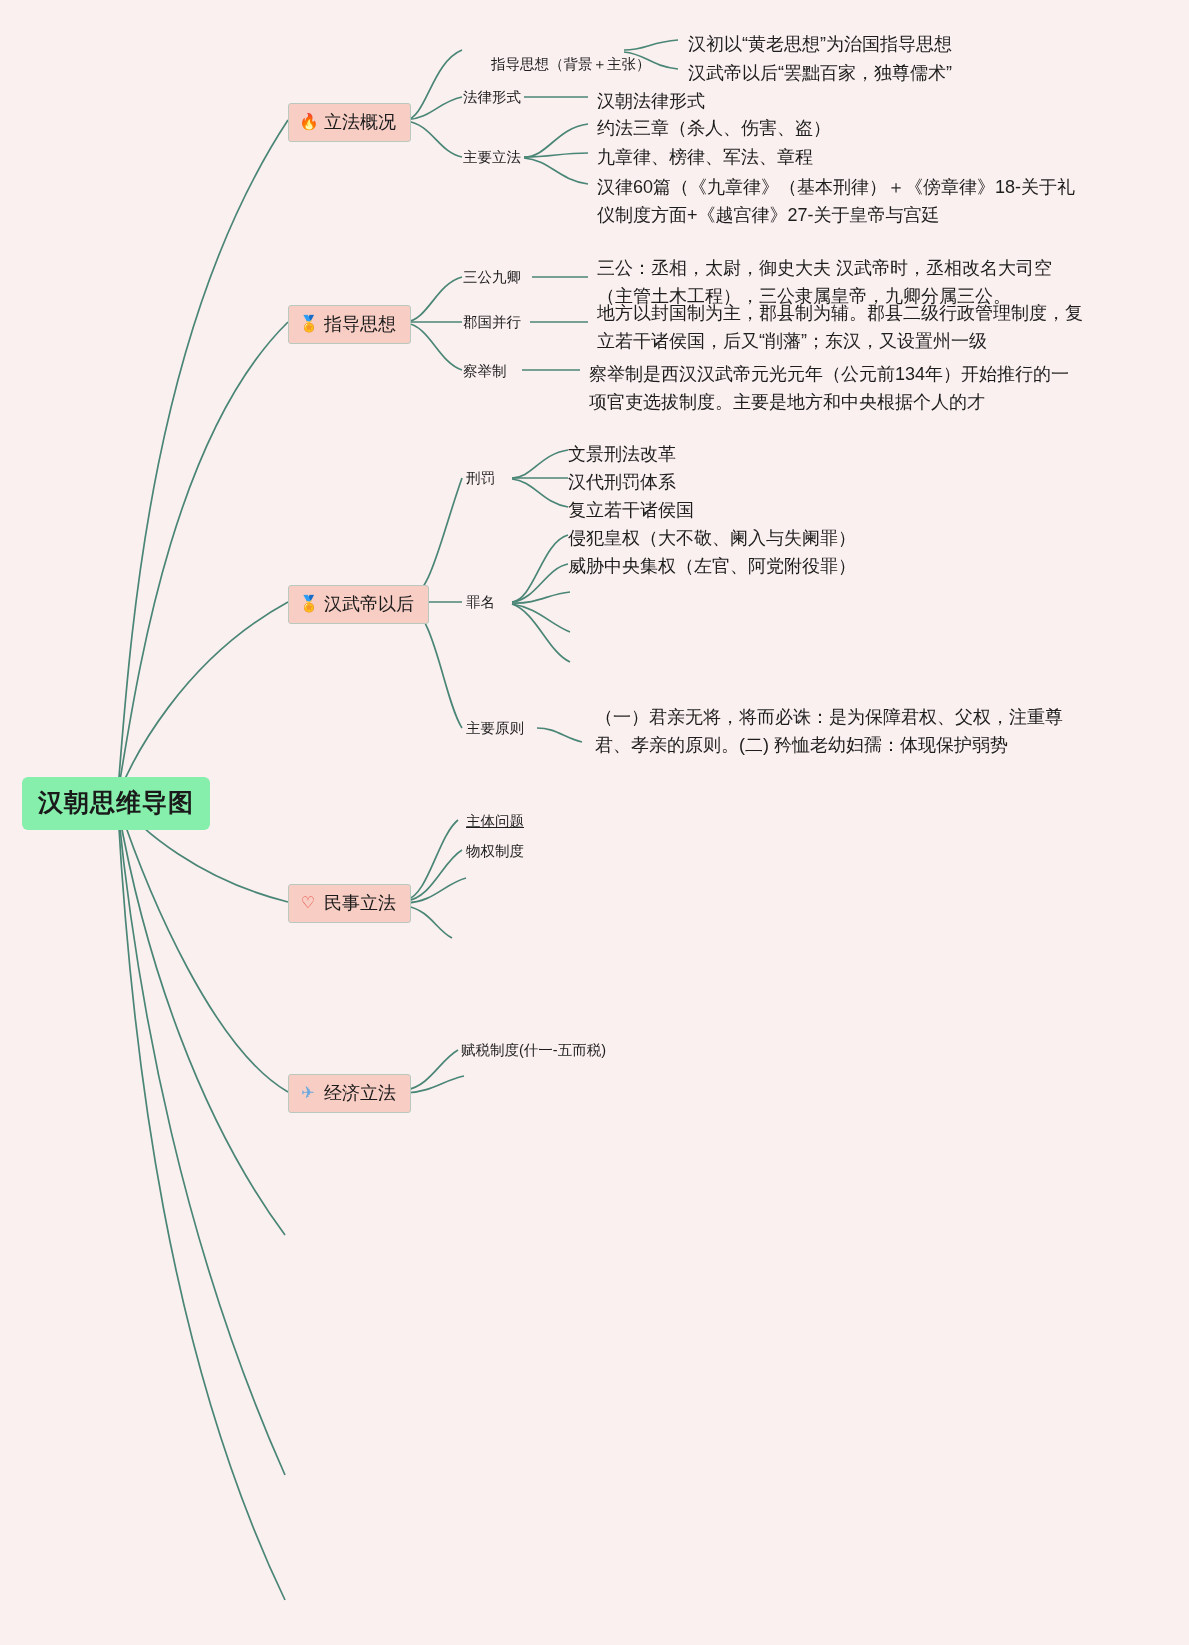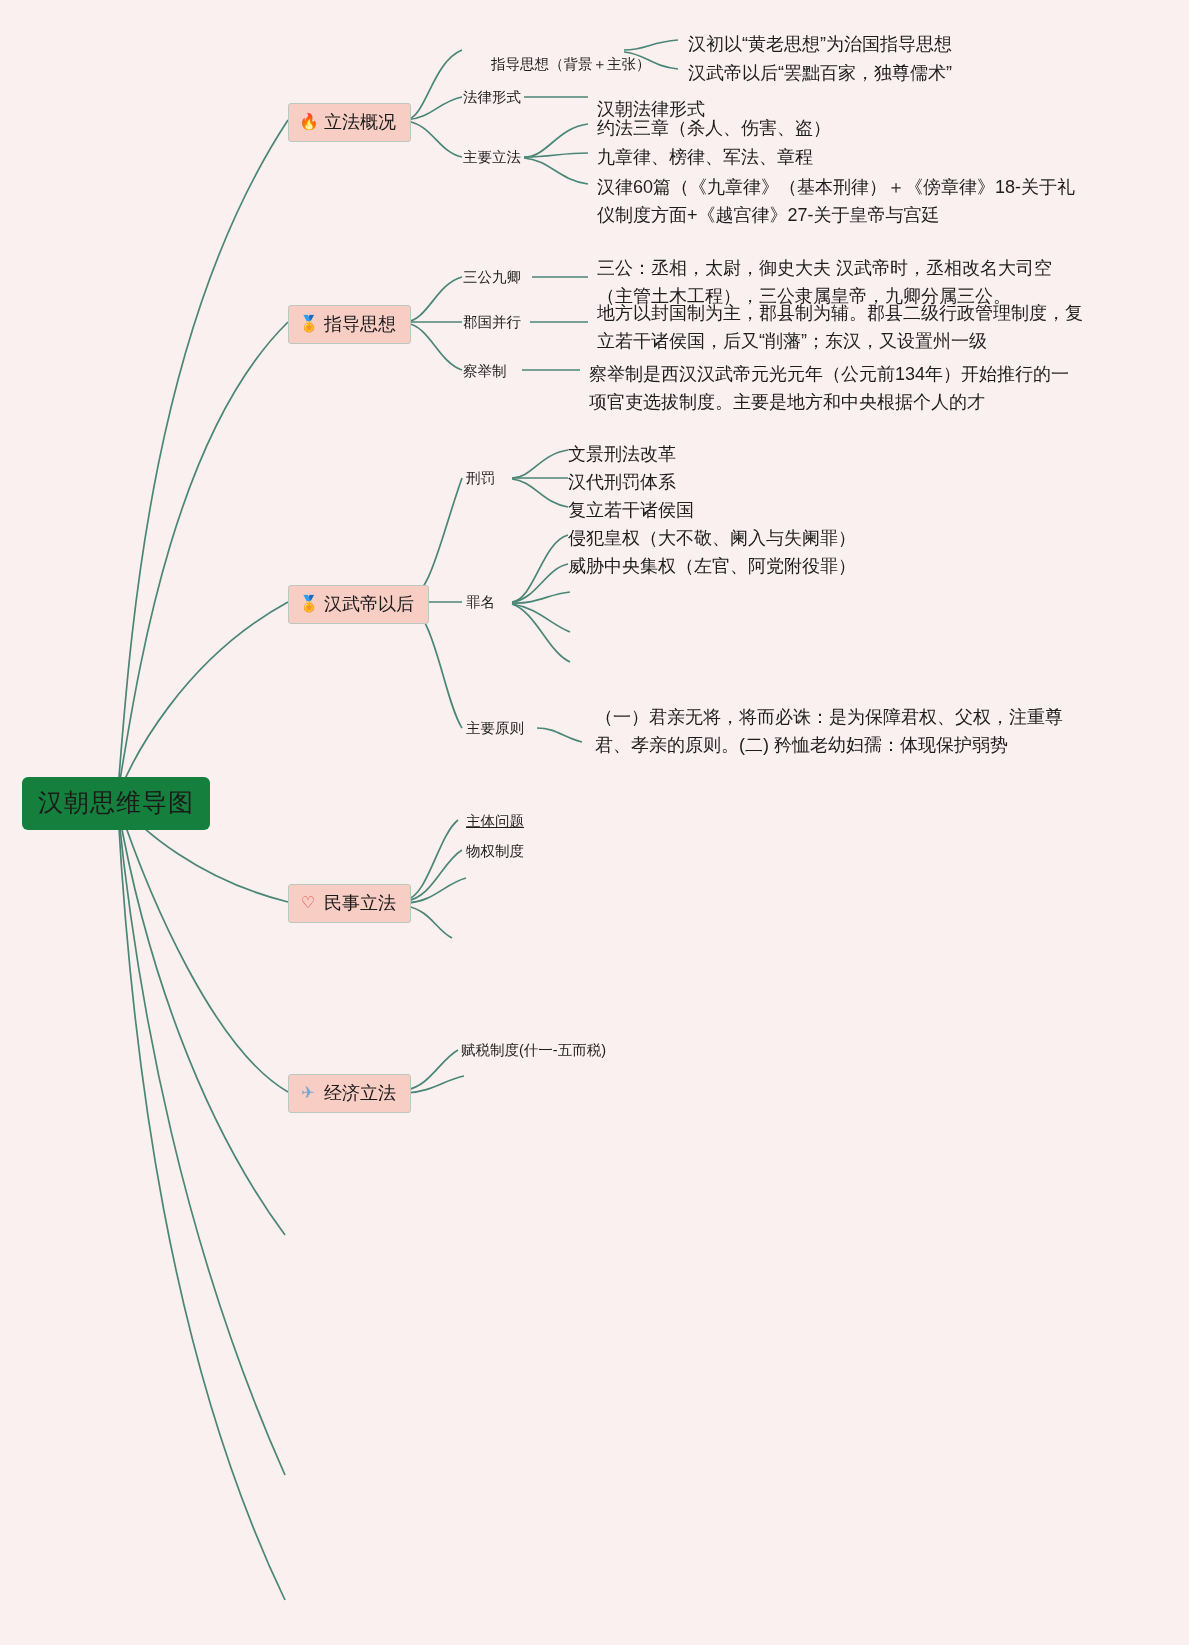--- a/index.html
+++ b/index.html
@@ -12,24 +12,24 @@
   }
   #canvas{position:absolute;inset:0;width:1189px;height:1645px;}
   svg.links{position:absolute;left:0;top:0;width:1189px;height:1645px;pointer-events:none;}
   svg.links path{fill:none;stroke:#4a8676;stroke-width:1.7;}
 
   .node{position:absolute;white-space:nowrap;}
 
   
   .root{
     left:22px;top:777px;
-    background:#15803d;
+    background:#86efac;
     border-radius:6px;
     padding:9px 16px 11px 16px;
-    font-size:25px;font-weight:normal;color:#1a1a1a;
+    font-size:25px;font-weight:bold;color:#1a1a1a;
     letter-spacing:1px;
   }
 
   
   .topic{
     background:#f7cdc4;
     border:1px solid #b9c9bf;
     border-radius:3px;
     padding:6px 14px 7px 10px;
     font-size:18px;color:#1a1a1a;
@@ -116,21 +116,21 @@
   <div class="node topic" style="left:288px;top:103px;">
     <span class="ic ic-flame">🔥</span>
     <span>立法概况</span>
   </div>
 
   <div class="node lvl2" style="left:463px;top:55px;margin-left:28px;">指导思想（背景＋主张）</div>
   <div class="node lvl3" style="left:688px;top:31px;">汉初以“黄老思想”为治国指导思想</div>
   <div class="node lvl3" style="left:688px;top:60px;">汉武帝以后“罢黜百家，独尊儒术”</div>
 
   <div class="node lvl2" style="left:463px;top:88px;">法律形式</div>
-  <div class="node lvl3" style="left:597px;top:96px;">汉朝法律形式</div>
+  <div class="node lvl3" style="left:597px;top:88px;">汉朝法律形式</div>
 
   <div class="node lvl2" style="left:463px;top:148px;">主要立法</div>
   <div class="node lvl3" style="left:597px;top:115px;">约法三章（杀人、伤害、盗）</div>
   <div class="node lvl3" style="left:597px;top:144px;">九章律、榜律、军法、章程</div>
   <div class="node lvl3 wrap" style="left:597px;top:174px;width:492px;">汉律60篇（《九章律》（基本刑律）＋《傍章律》18-关于礼仪制度方面+《越宫律》27-关于皇帝与宫廷</div>
 
   <div class="node topic" style="left:288px;top:305px;">
     <span class="ic ic-medal">🏅</span>
     <span>指导思想</span>
   </div>

